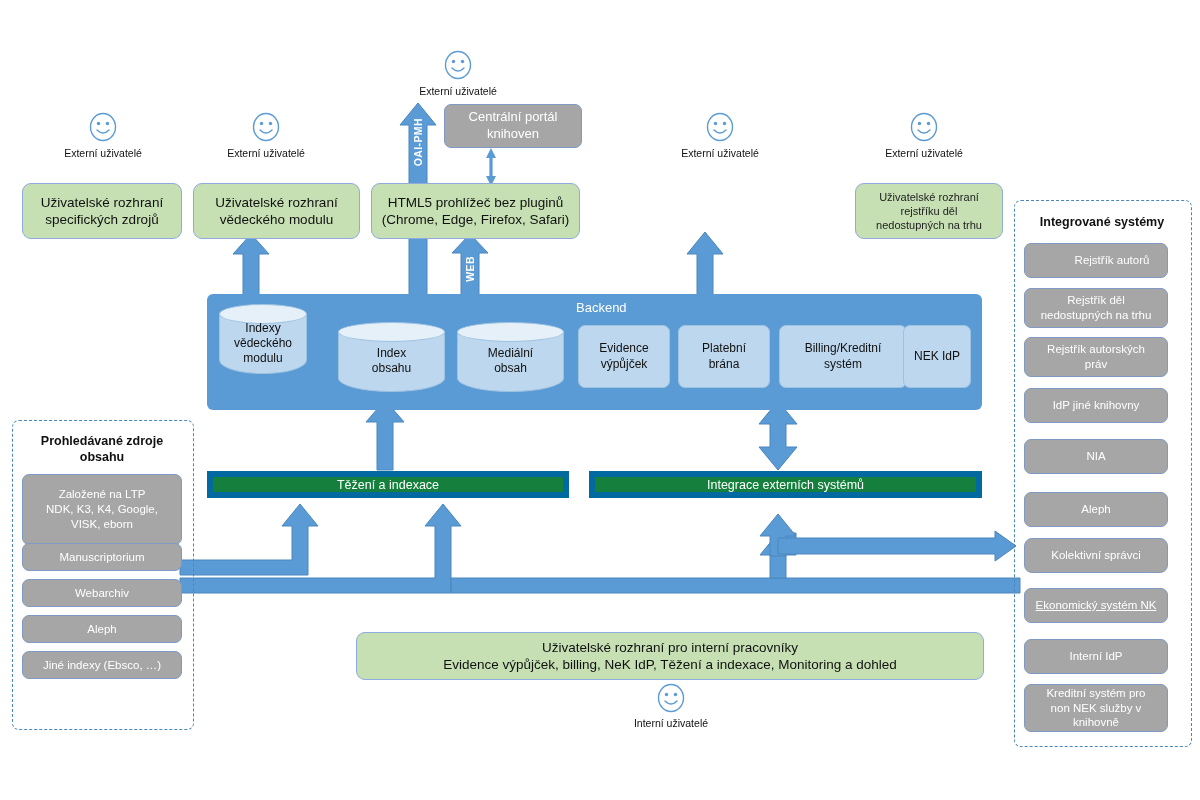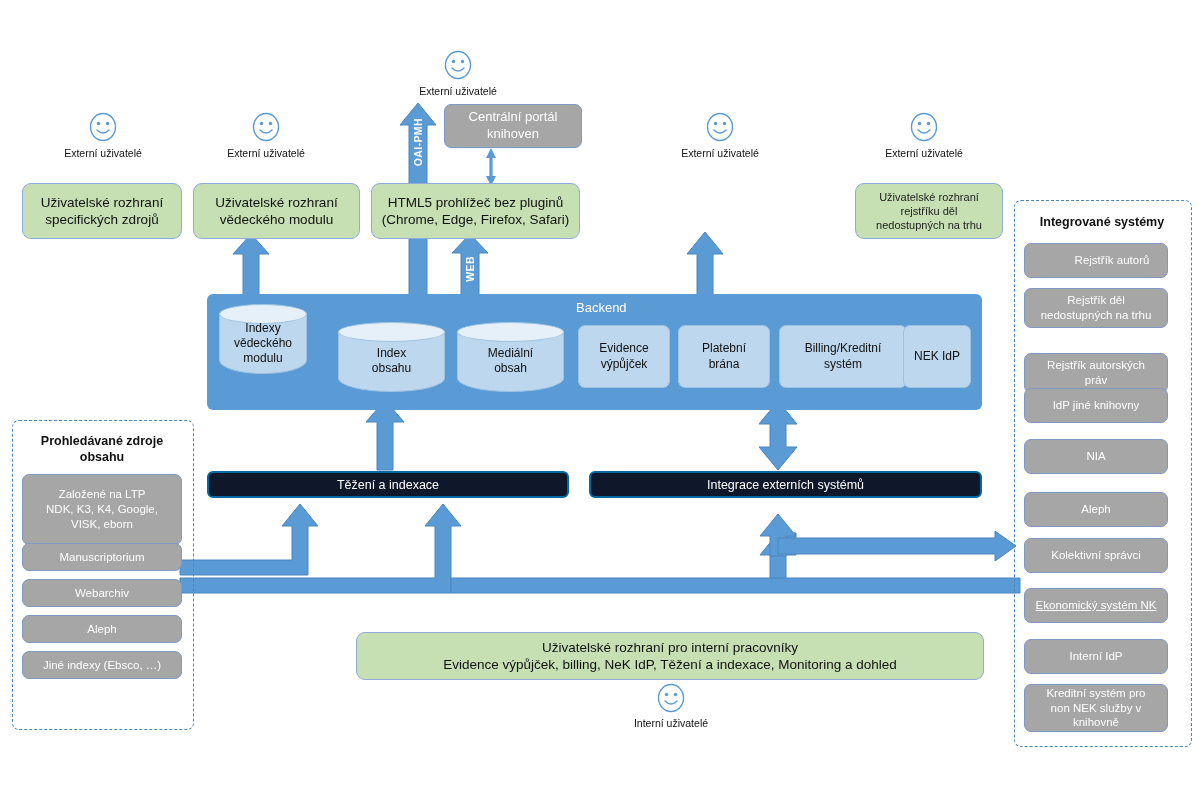--- a/index.html
+++ b/index.html
@@ -10,21 +10,21 @@
   
   .box{position:absolute;box-sizing:border-box;display:flex;align-items:center;
        justify-content:center;text-align:center;line-height:1.28;}
 
   .green{background:#c6e0b4;border:1px solid #8faadc;border-radius:9px;
          color:#111;font-size:13.5px;}
   .green.small{font-size:11px;color:#222;}
   .gray{background:#a6a6a6;border:1px solid #7f99c4;border-radius:7px;
         color:#ffffff;font-size:11.5px;}
   .gray.big{font-size:13px;}
-  .blue-dark{background:#0f172a;border:2px solid #0369a1;border-radius:6px;
+  .blue-dark{background:#15803d;border:6px solid #0369a1;border-radius:0;
              color:#ffffff;font-size:12.5px;}
   .blue-light{background:#bdd7ee;border:1px solid #9ec3e0;border-radius:7px;
               color:#111;font-size:12px;}
 
   
   #backend{position:absolute;background:#5b9bd5;border-radius:6px;}
   #backend-label{position:absolute;color:#fff;font-size:13px;}
 
   
   .dashed{position:absolute;border:1.6px dashed #4a86bd;border-radius:7px;
@@ -255,34 +255,34 @@
   <div class="dashed" style="left:1014px;top:200px;width:176px;height:545px;"></div>
   <div class="panel-title" style="left:1018px;top:215px;width:168px;">Integrované systémy</div>
 
   <div class="box gray" style="left:1024px;top:243px;width:144px;height:35px;padding-left:32px;">
     <span style="white-space:pre-line;">Rejstřík autorů</span>
   </div>
   <div class="box gray" style="left:1024px;top:288px;width:144px;height:40px;">
     <span style="white-space:pre-line;">Rejstřík děl
 nedostupných na trhu</span>
   </div>
-  <div class="box gray" style="left:1024px;top:337px;width:144px;height:40px;margin-top:16px;">
+  <div class="box gray" style="left:1024px;top:337px;width:144px;height:40px;">
     <span style="white-space:pre-line;">Rejstřík autorských
 práv</span>
   </div>
   <div class="box gray" style="left:1024px;top:388px;width:144px;height:35px;">
     <span style="white-space:pre-line;">IdP jiné knihovny</span>
   </div>
   <div class="box gray" style="left:1024px;top:439px;width:144px;height:35px;">
     <span style="white-space:pre-line;">NIA</span>
   </div>
   <div class="box gray" style="left:1024px;top:492px;width:144px;height:35px;">
     <span style="white-space:pre-line;">Aleph</span>
   </div>
-  <div class="box gray" style="left:1024px;top:538px;width:144px;height:35px;">
+  <div class="box gray" style="left:1024px;top:538px;width:144px;height:35px;border-radius:8px;">
     <span style="white-space:pre-line;">Kolektivní správci</span>
   </div>
   <div class="box gray" style="left:1024px;top:588px;width:144px;height:35px;text-decoration:underline;">
     <span style="white-space:pre-line;">Ekonomický systém NK</span>
   </div>
   <div class="box gray" style="left:1024px;top:639px;width:144px;height:35px;">
     <span style="white-space:pre-line;">Interní IdP</span>
   </div>
   <div class="box gray" style="left:1024px;top:684px;width:144px;height:48px;">
     <span style="white-space:pre-line;">Kreditní systém pro

